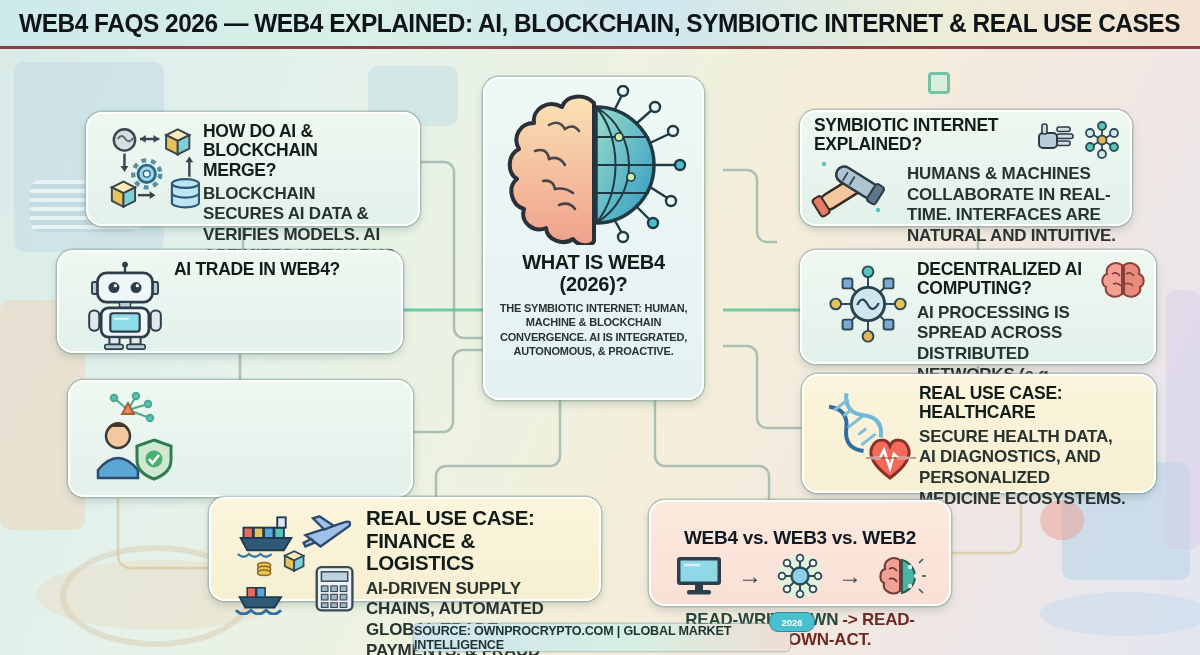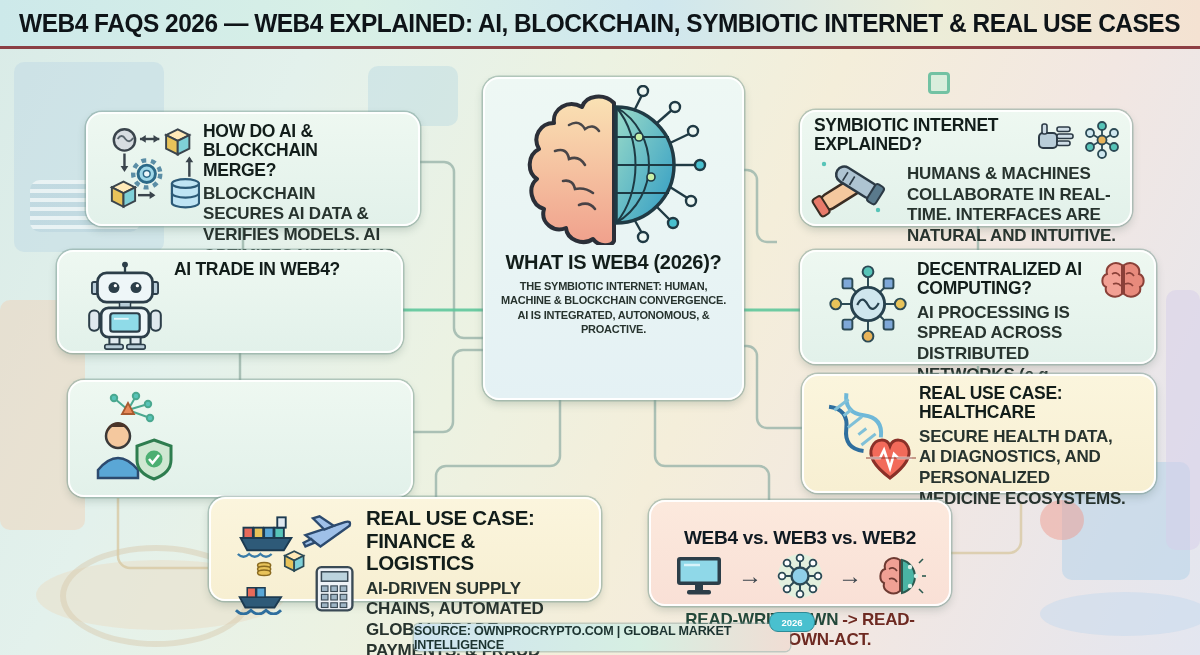--- a/index.html
+++ b/index.html
@@ -98,21 +98,21 @@
       <path d="M118 498 v58 a12 12 0 0 0 12 12 h78"></path>
       <path d="M951 553 h58 a12 12 0 0 0 12 -12 v-38"></path>
     </g>
   </svg>
 
   <div id="header">
     <span class="header-title">WEB4 FAQS 2026 — WEB4 EXPLAINED: AI, BLOCKCHAIN, SYMBIOTIC INTERNET &amp; REAL USE CASES</span>
     <div class="rule"></div>
   </div>
 
-  <div id="card-center" class="card bluec" style="left:483px;top:77px;width:261px;height:323px;">
+  <div id="card-center" class="card bluec" style="left:483px;top:77px;width:221px;height:323px;">
     <svg width="190" height="160" viewBox="0 0 190 160" style="margin-top:2px;">
       <defs>
         <linearGradient id="gOr" x1="0" y1="0" x2="0" y2="1">
             <stop offset="0" stop-color="#fae2b4"></stop>
             <stop offset="1" stop-color="#f0a08c"></stop>
           </linearGradient>
         <linearGradient id="gTe" x1="0" y1="0" x2="1" y2="1">
             <stop offset="0" stop-color="#9adbc8"></stop>
             <stop offset="1" stop-color="#2e9ac4"></stop>
           </linearGradient>

